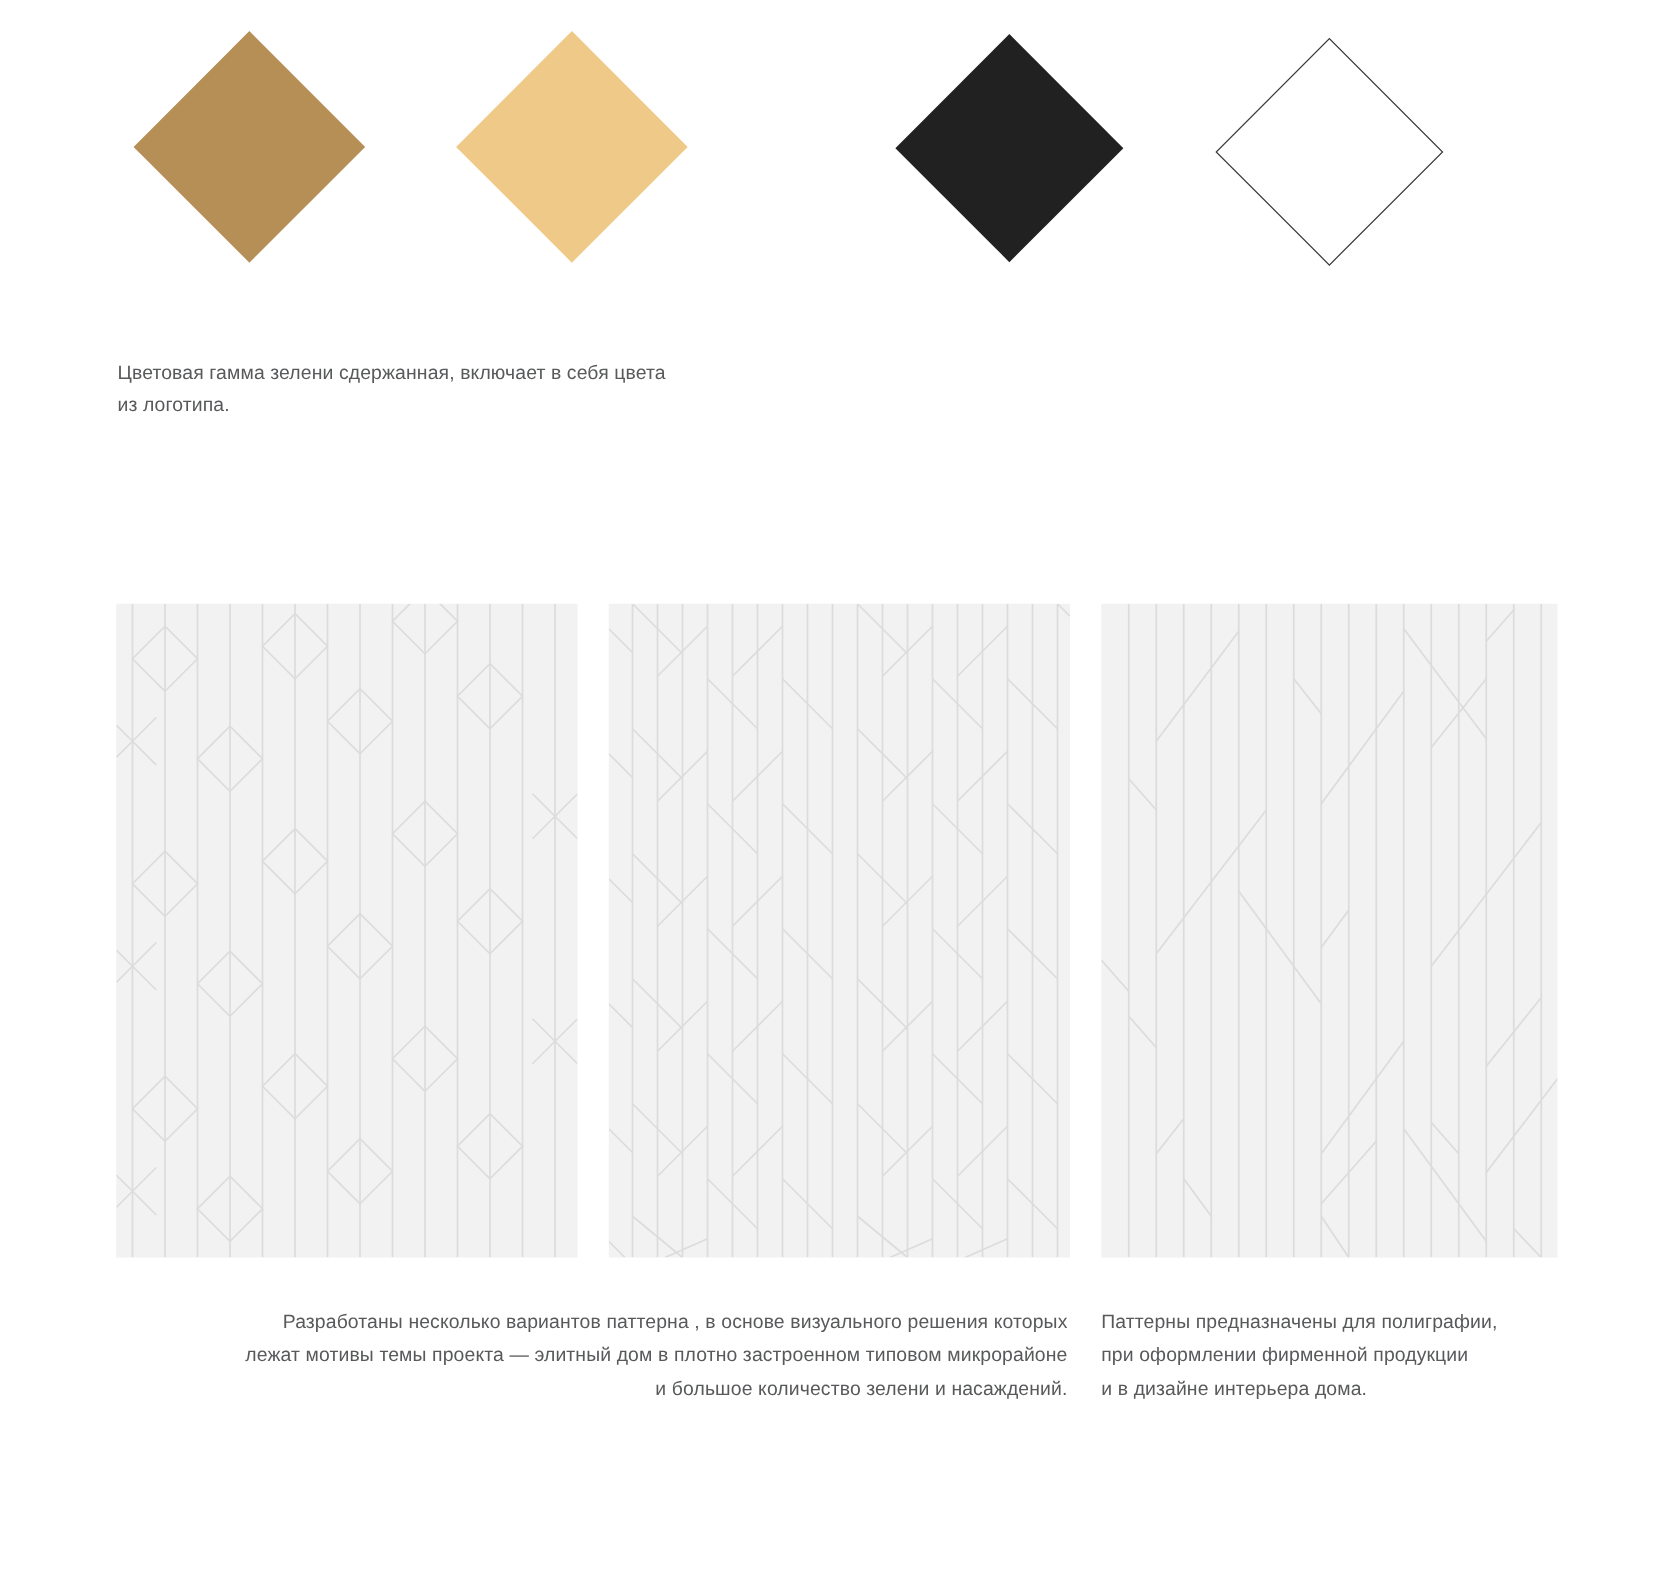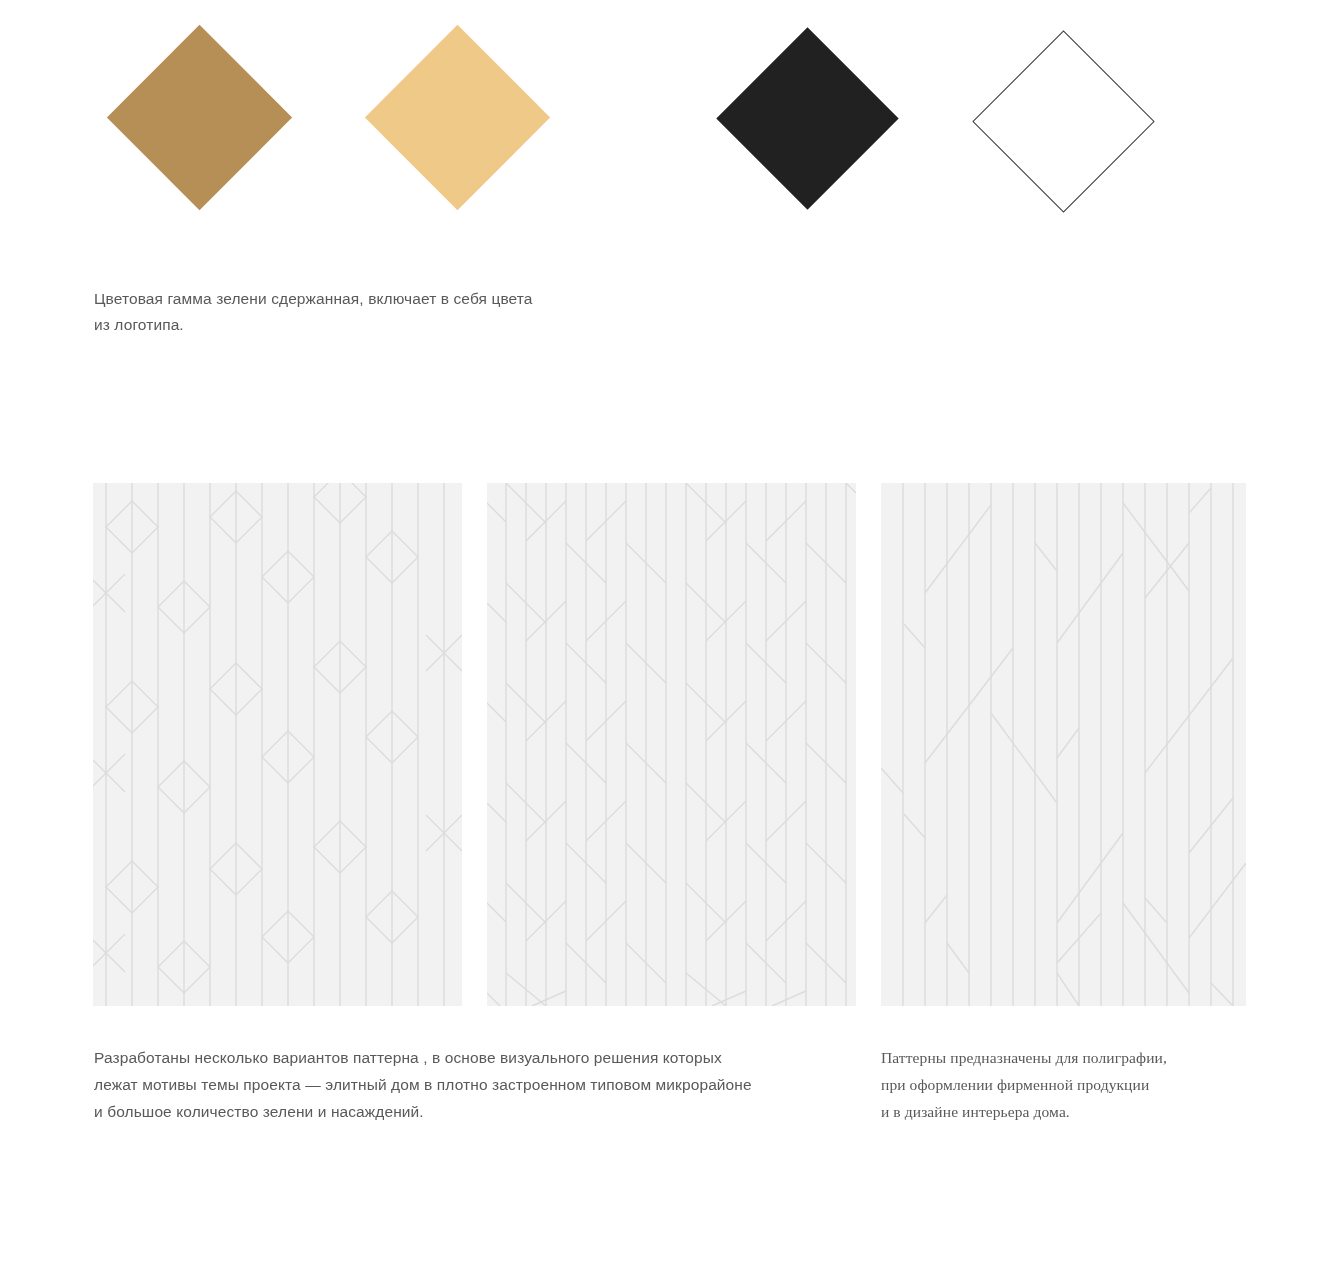--- a/index.html
+++ b/index.html
@@ -72,20 +72,21 @@
   #caption-left {
     position: absolute;
     left: 94px;
     top: 1044px;
     width: 760px;
     font-size: 15.5px;
     line-height: 27px;
     color: #58595b;
     letter-spacing: 0.1px;
     white-space: pre-line;
+    text-align: right;
   }
   #caption-right {
     position: absolute;
     left: 881px;
     top: 1044px;
     width: 380px;
     font-size: 15.5px;
     line-height: 27px;
     color: #58595b;
     letter-spacing: 0.1px;
@@ -218,15 +219,15 @@
       </g>
     </svg>
   </div>
 
 </div>
 
 <div id="caption-left" style="color: rgb(88, 89, 91);">Разработаны несколько вариантов паттерна , в основе визуального решения которых
 лежат мотивы темы проекта — элитный дом в плотно застроенном типовом микрорайоне
 и большое количество зелени и насаждений.</div>
 
-<div id="caption-right" style="color: rgb(88, 89, 91); font-family: Liberation Serif, serif;">Паттерны предназначены для полиграфии,
+<div id="caption-right" style="color: rgb(88, 89, 91);">Паттерны предназначены для полиграфии,
 при оформлении фирменной продукции
 и в дизайне интерьера дома.</div>
 
 </body></html>

